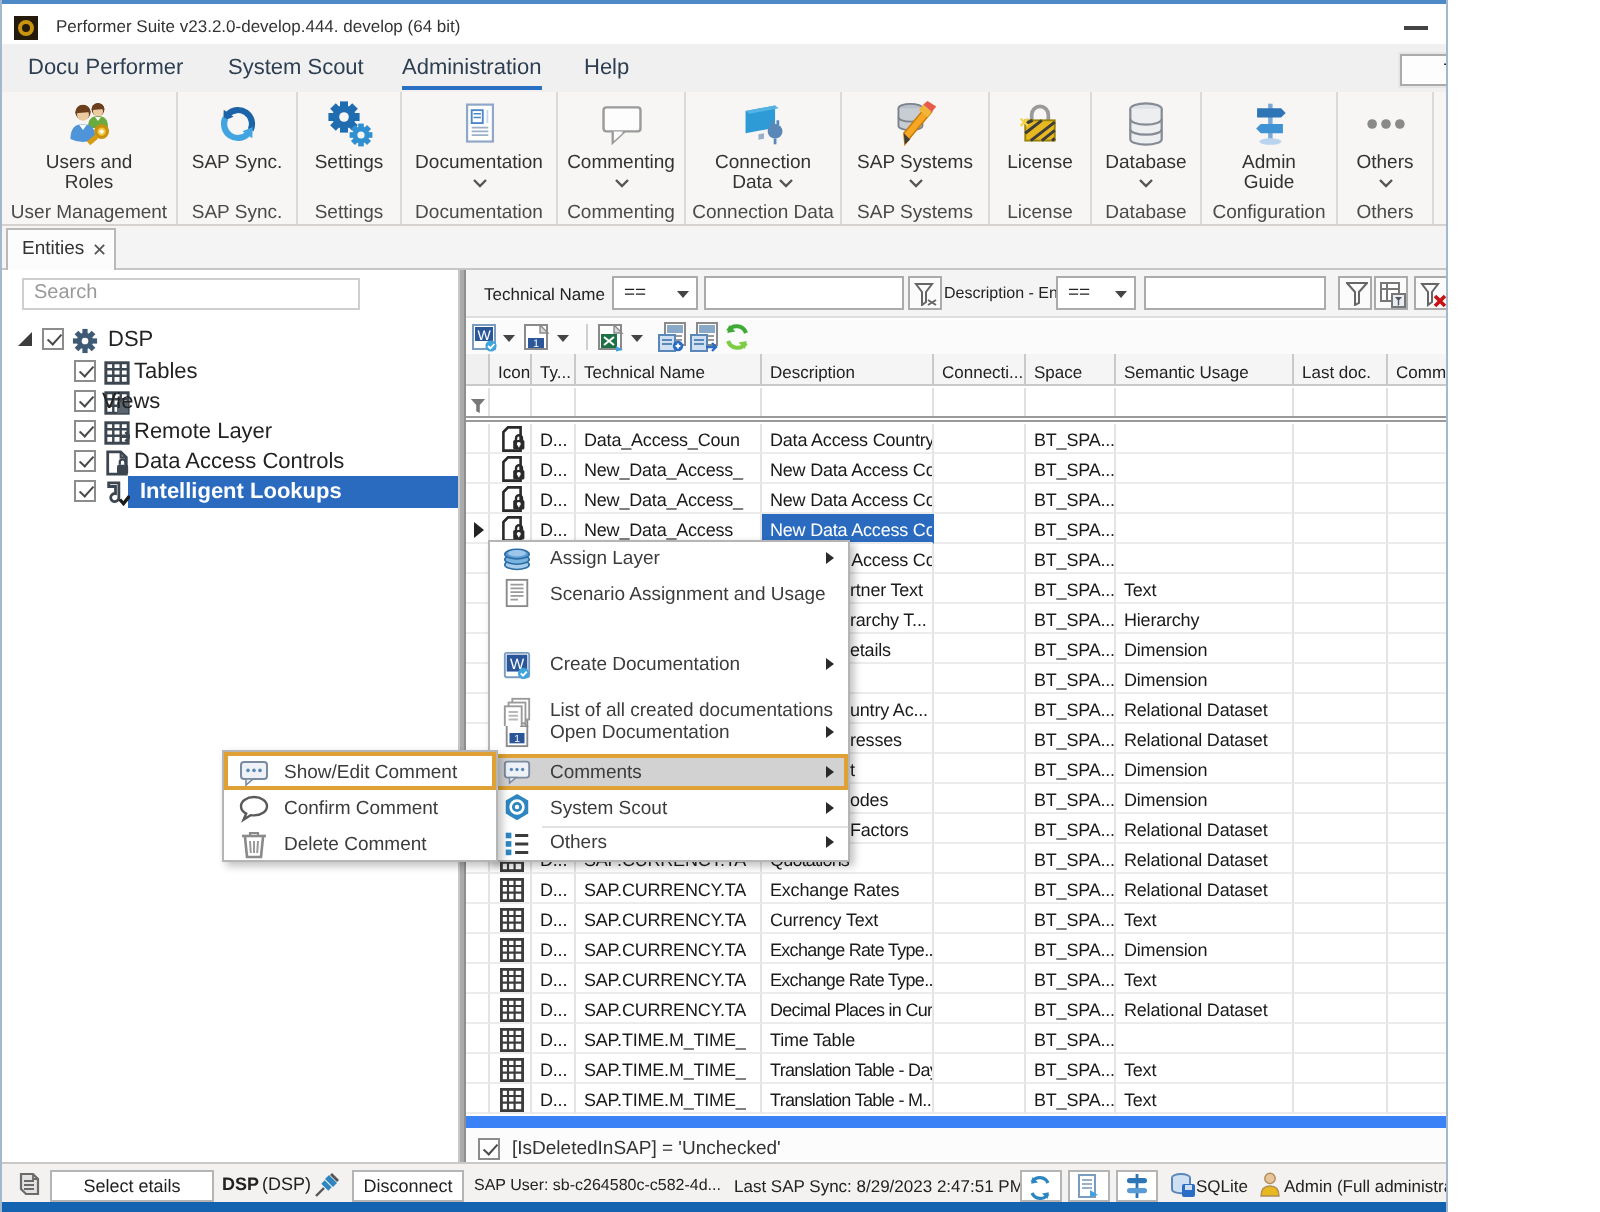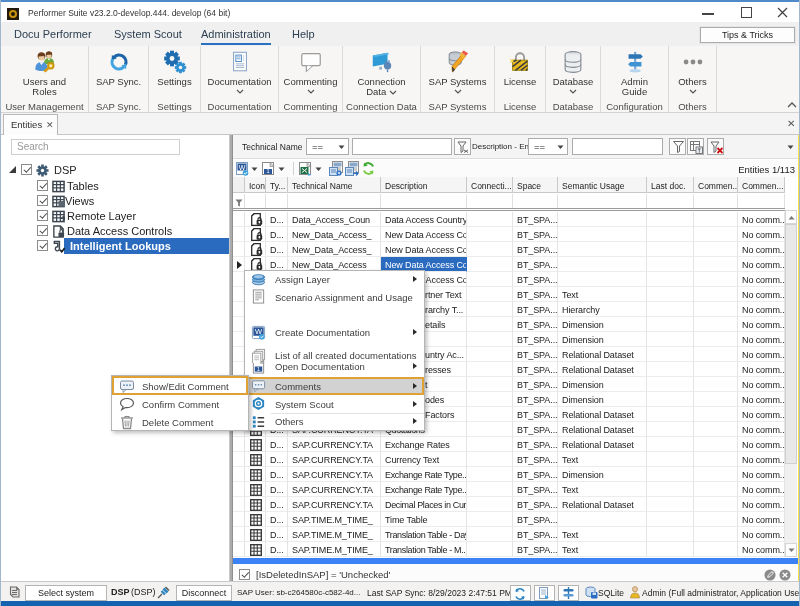--- a/index.html
+++ b/index.html
@@ -1,18 +1,18 @@
 <!DOCTYPE html>
 <html><head>
 <meta charset="utf-8">
 <style>
 * { margin:0; padding:0; box-sizing:border-box; }
 html,body { width:800px; height:606px; overflow:hidden; }
 body { font-family:"Liberation Sans", sans-serif; font-size:9.5px; color:#222; background:#fff; }
-#win { position:absolute; left:0; top:0; width:800px; height:606px; background:#fde047; border-left:1px solid #a4b8cc; border-right:1px solid #a4b8cc; overflow:hidden; }
+#win { position:absolute; left:0; top:0; width:724px; height:606px; background:#4d7c0f; border-left:1px solid #a4b8cc; border-right:1px solid #a4b8cc; overflow:hidden; }
 .abs { position:absolute; }
 
 
 #titlebar { position:absolute; left:0; top:0; width:800px; height:22px; background:#fff; border-top:2px solid #4e8ac8; }
 #appicon { position:absolute; left:6px; top:6px; width:12px; height:12px; background:#241a0c; }
 #appicon i { position:absolute; left:2px; top:2px; width:8px; height:8px; border:2px solid #c8930f; border-radius:50%; }
 #title { position:absolute; left:27px; top:6px; font-size:8.5px; color:#333; }
 
 
 #menubar { position:absolute; left:0; top:22px; width:800px; height:24px; background:#f0f0f0; }
@@ -305,21 +305,21 @@
     </svg>
     <span style="position:absolute;left:66px;top:2px;">Tables</span>
   </div>
   <div class="trow" style="top:58px;">
     <div class="cb" style="left:36px;"></div>
     <svg class="tico" style="left:51px;" viewBox="0 0 14 14">
       <rect x="1" y="1.5" width="12" height="11" fill="#fff" stroke="#3c4650" stroke-width="1.6"></rect>
       <path d="M1 5 h12 M1 8.5 h12 M5 1.5 v11 M9 1.5 v11" stroke="#3c4650" stroke-width="1.3"></path>
       <rect x="7" y="6.5" width="6" height="6" fill="#5a6570"></rect>
     </svg>
-    <span style="position:absolute;left:64px;top:2px;">Views</span>
+    <span style="position:absolute;left:50px;top:2px;">Views</span>
   </div>
   <div class="trow" style="top:73px;">
     <div class="cb" style="left:36px;"></div>
     <svg class="tico" style="left:51px;" viewBox="0 0 14 14">
       <rect x="1" y="1.5" width="12" height="11" fill="#fff" stroke="#3c4650" stroke-width="1.6"></rect>
       <path d="M1 5 h12 M1 8.5 h12 M5 1.5 v11 M9 1.5 v11" stroke="#3c4650" stroke-width="1.3"></path>
       <path d="M9 9 h5 m-2.5 -2.5 l2.5 2.5 l-2.5 2.5" stroke="#3c4650" stroke-width="1.4" fill="none"></path>
     </svg>
     <span style="position:absolute;left:66px;top:2px;">Remote Layer</span>
   </div>
@@ -1070,21 +1070,21 @@
     <span class="txt">Delete Comment</span>
   </div>
 </div>
 
 <div id="statusbar">
   <svg style="position:absolute;left:7px;top:3px;" width="13" height="14" viewBox="0 0 13 14">
         <path d="M2.5 2 h6 l2.5 2.5 v7.5 h-6 l-2.5 -2.5z" fill="#e2e2e2" stroke="#6a6a6a" stroke-width="1.1"></path>
         <path d="M8.5 2 v2.5 h2.5" fill="none" stroke="#6a6a6a" stroke-width="0.9"></path>
         <path d="M4 5.5 h5 M4 7.5 h5 M4 9.5 h5" stroke="#6a6a6a" stroke-width="1.1"></path>
       </svg>
-  <div class="sbtn" style="left:24px;width:82px;line-height:14px;">Select system</div>
+  <div class="sbtn" style="left:24px;width:82px;line-height:14px;">Select etails</div>
   <span style="position:absolute;left:110px;top:5px;font-weight:bold;font-size:9px;">DSP</span>
   <span style="position:absolute;left:130px;top:5px;font-size:9px;">(DSP)</span>
   <svg style="position:absolute;left:156px;top:4px;" width="13" height="13" viewBox="0 0 13 13">
         <path d="M1 12 l4 -4" stroke="#555" stroke-width="1.2"></path>
         <path d="M4.5 5 l3.5 3.5" stroke="#2e86c1" stroke-width="2.4"></path>
         <path d="M6.5 2.5 l4 4" stroke="#2e86c1" stroke-width="2.8"></path>
         <path d="M8.5 1 l3.5 3.5" stroke="#555" stroke-width="1.4"></path>
       </svg>
   <div class="sbtn" style="left:175px;width:56px;line-height:14px;">Disconnect</div>
   <span style="position:absolute;left:236px;top:6px;font-size:8px;">SAP User: sb-c264580c-c582-4d...</span>

